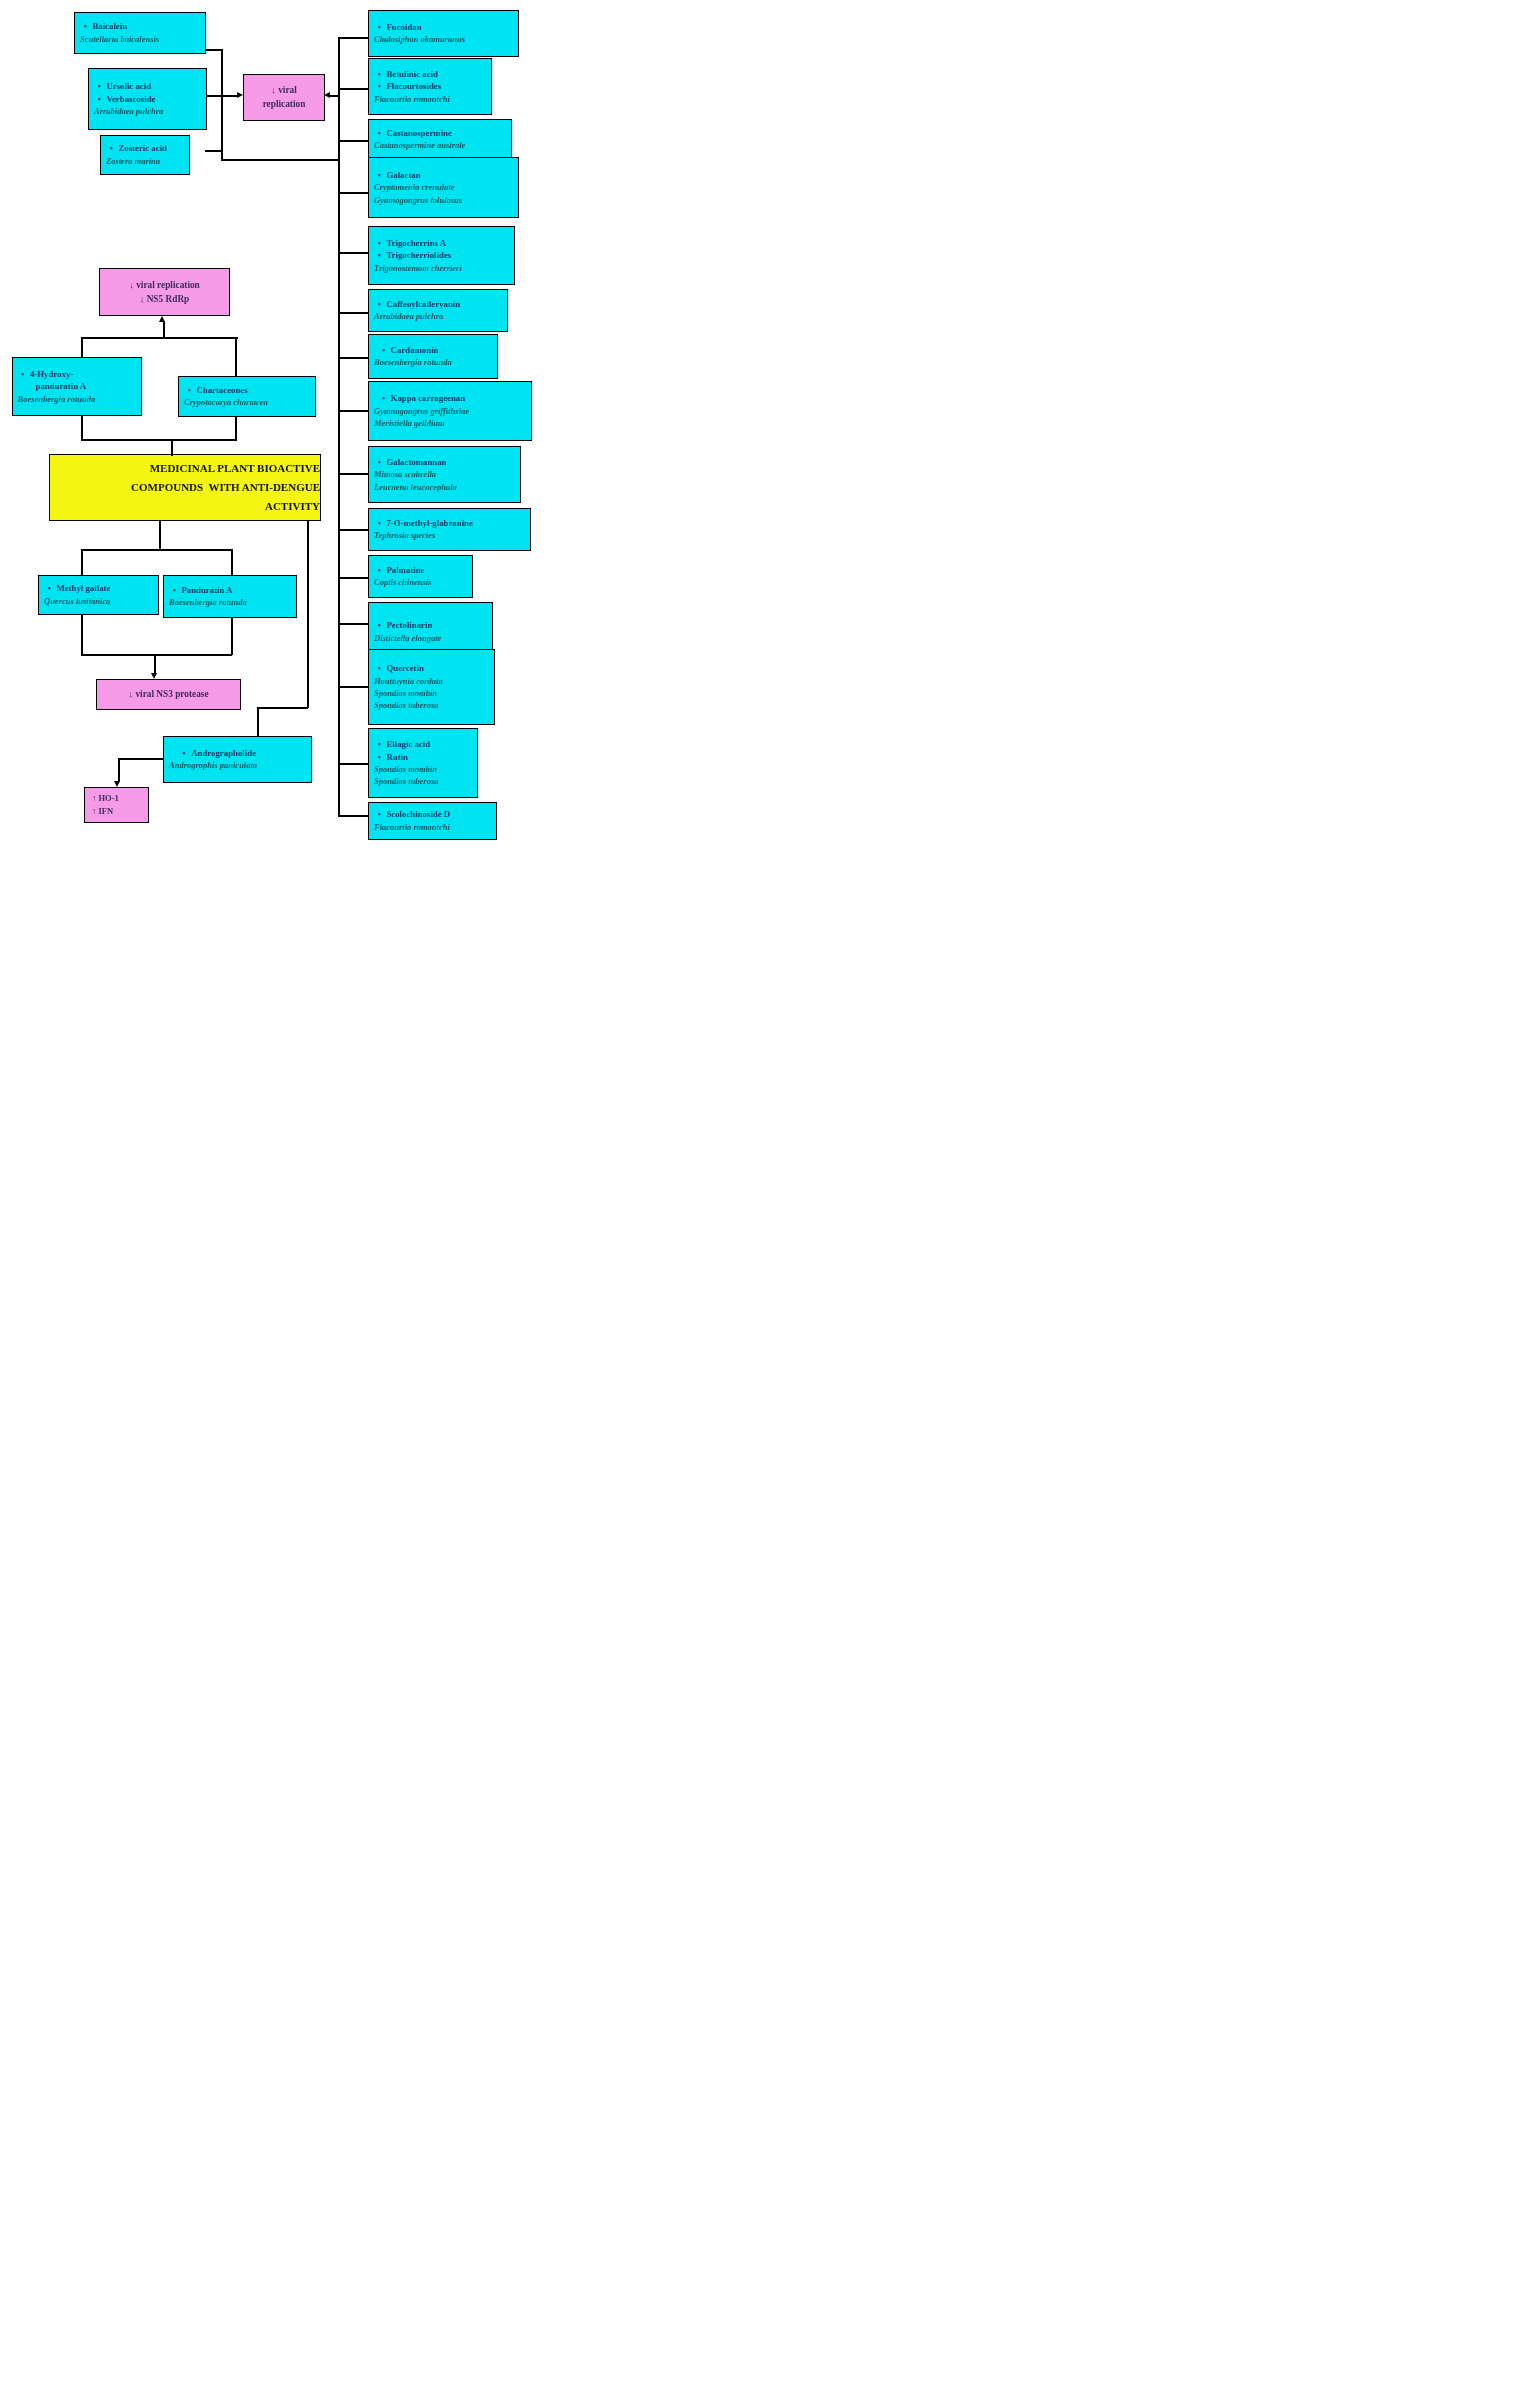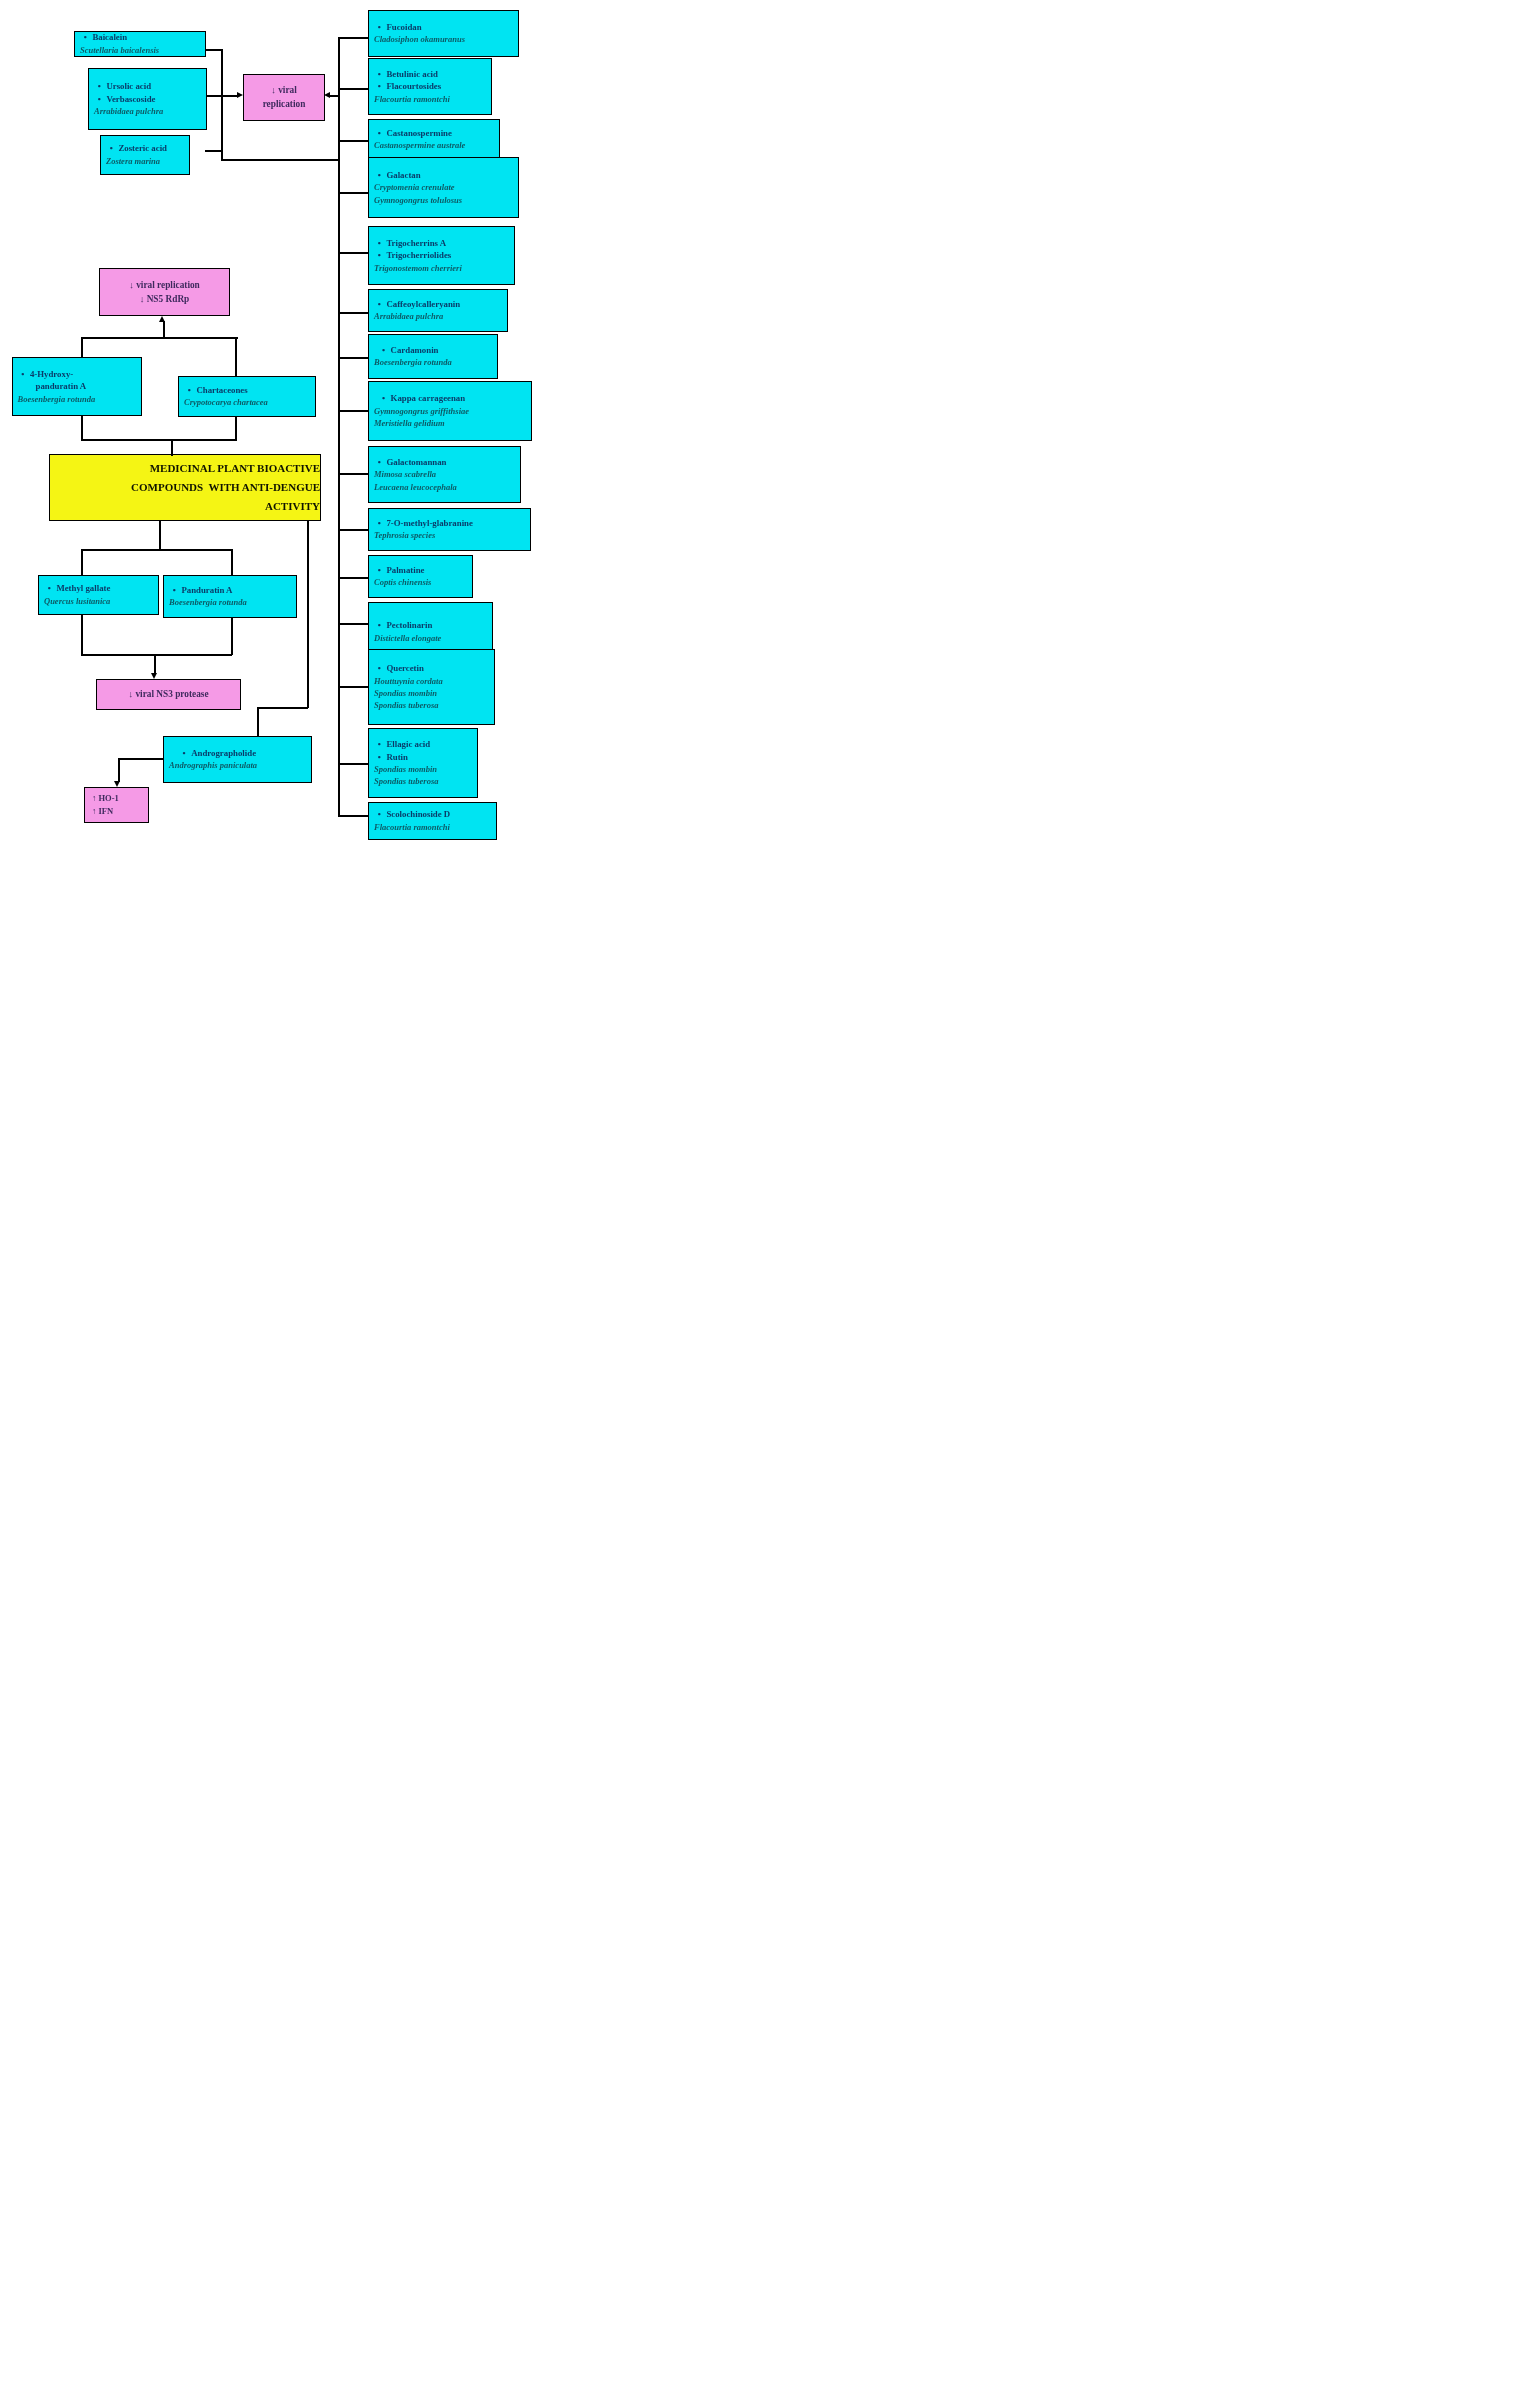--- a/index.html
+++ b/index.html
@@ -28,21 +28,21 @@
   .ah-right{border-top:3.8px solid transparent;border-bottom:3.8px solid transparent;border-left:6px solid #000;}
   .ah-left{border-top:3.8px solid transparent;border-bottom:3.8px solid transparent;border-right:6px solid #000;}
   .ah-up{border-left:3.8px solid transparent;border-right:3.8px solid transparent;border-bottom:6px solid #000;}
   .ah-down{border-left:3.8px solid transparent;border-right:3.8px solid transparent;border-top:6px solid #000;}
 </style>
 </head>
 <body>
 
 <div id="canvas">
 
-  <div class="node cyan" style="left:74px;top:31px;width:132px;height:26px">
+  <div class="node cyan" style="left:74px;top:12px;width:132px;height:42px">
     <div class="c-line"><span>Baicalein</span></div>
     <div class="s-line"><span>Scutellaria baicalensis</span></div>
   </div>
 
   <div class="node cyan" style="left:88px;top:68px;width:119px;height:62px">
     <div class="c-line"><span>Ursolic acid</span></div>
     <div class="c-line"><span>Verbascoside</span></div>
     <div class="s-line"><span>Arrabidaea pulchra</span></div>
   </div>
 
@@ -106,21 +106,21 @@
     <div class="c-line"><span>Fucoidan</span></div>
     <div class="s-line"><span>Cladosiphon okamuranus</span></div>
   </div>
 
   <div class="node cyan" style="left:368px;top:58px;width:124px;height:57px">
     <div class="c-line"><span>Betulinic acid</span></div>
     <div class="c-line"><span>Flacourtosides</span></div>
     <div class="s-line"><span>Flacourtia ramontchi</span></div>
   </div>
 
-  <div class="node cyan" style="left:368px;top:119px;width:132px;height:41px">
+  <div class="node cyan" style="left:368px;top:119px;width:144px;height:41px">
     <div class="c-line"><span>Castanospermine</span></div>
     <div class="s-line"><span>Castanospermine australe</span></div>
   </div>
 
   <div class="node cyan" style="left:368px;top:157px;width:151px;height:61px">
     <div class="c-line"><span>Galactan</span></div>
     <div class="s-line"><span>Cryptomenia crenulate</span></div>
     <div class="s-line"><span>Gymnogongrus tolulosus</span></div>
   </div>
 

